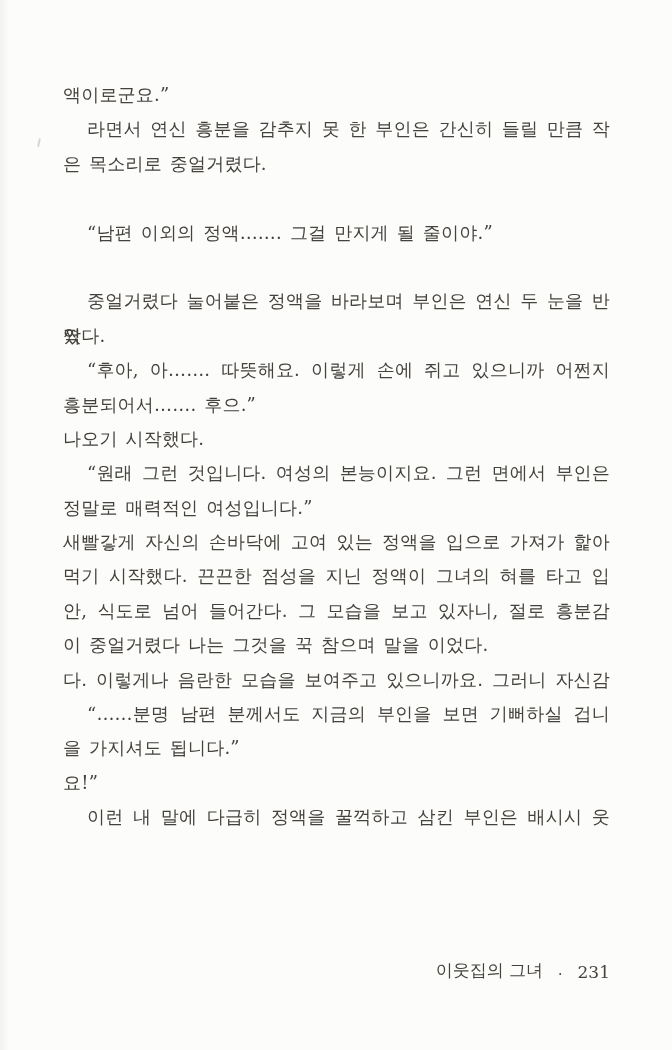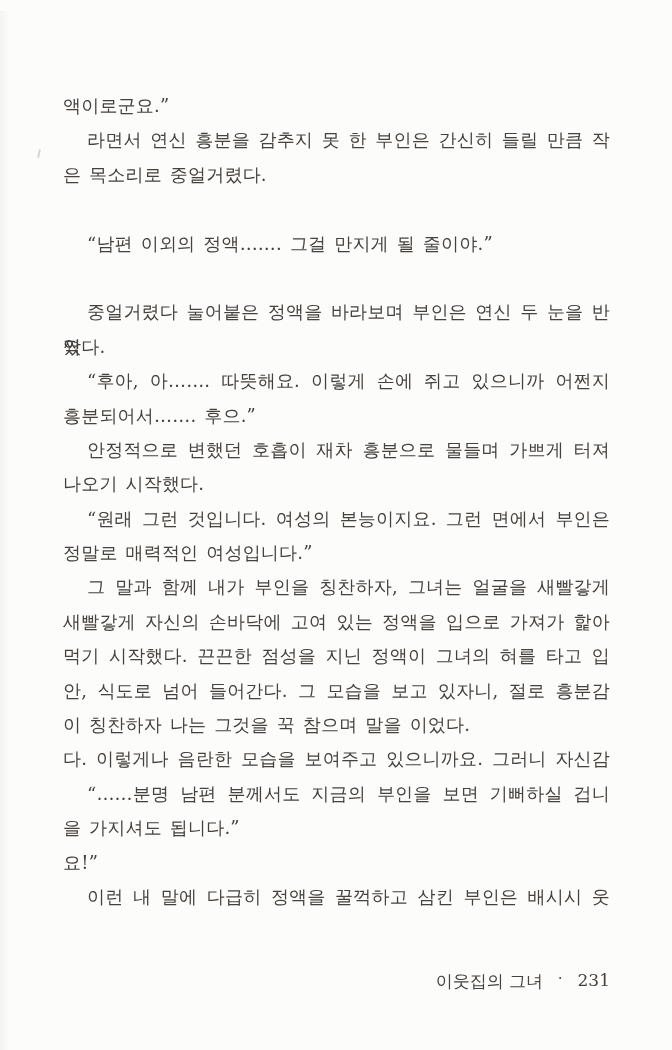--- a/index.html
+++ b/index.html
@@ -13,21 +13,20 @@
   body {
     font-family: "DejaVu Serif", "Liberation Serif", serif;
     background: #fcfcfa;
     position: relative;
   }
 
   .page {
     position: absolute;
     inset: 0;
     background: #fcfcfa;
-    margin-top: 11px;
   }
 
   
   .edge-shading {
     position: absolute;
     left: 0; top: 0; bottom: 0;
     width: 10px;
     background: linear-gradient(to right, rgba(0,0,0,0.04), rgba(0,0,0,0));
     pointer-events: none;
   }
@@ -80,21 +79,21 @@
 
   .line.blank {  }
 
   .footer {
     position: absolute;
     right: 62px;
     top: 959px;
     color: #45423e;
     font-size: 17px;
     display: flex;
-    align-items: flex-start;
+    align-items: flex-end;
   }
 
   .footer .sep {
     margin: 0 15px;
     font-size: 14px;
   }
 </style>
 </head>
 <body>
 
@@ -108,29 +107,27 @@
       <div class="line">액이로군요.”</div>
       <div class="line indent justify">라면서 연신 흥분을 감추지 못 한 부인은 간신히 들릴 만큼 작</div>
       <div class="line">은 목소리로 중얼거렸다.</div>
       <div class="line blank"></div>
       <div class="line indent">“남편 이외의 정액……. 그걸 만지게 될 줄이야.”</div>
       <div class="line blank"></div>
       <div class="line indent justify">중얼거렸다 눌어붙은 정액을 바라보며 부인은 연신 두 눈을 반짝</div>
       <div class="line">였다.</div>
       <div class="line indent justify">“후아, 아……. 따뜻해요. 이렇게 손에 쥐고 있으니까 어쩐지</div>
       <div class="line">흥분되어서……. 후으.”</div>
-      <div class="line indent justify">안정적으로 변했던 호흡이 재차 흥분으로 물들며 가쁘게 터져</div>
       <div class="line">나오기 시작했다.</div>
       <div class="line indent justify">“원래 그런 것입니다. 여성의 본능이지요. 그런 면에서 부인은</div>
       <div class="line">정말로 매력적인 여성입니다.”</div>
-      <div class="line indent justify">그 말과 함께 내가 부인을 칭찬하자, 그녀는 얼굴을 새빨갛게</div>
       <div class="line justify">새빨갛게 자신의 손바닥에 고여 있는 정액을 입으로 가져가 핥아</div>
       <div class="line justify">먹기 시작했다. 끈끈한 점성을 지닌 정액이 그녀의 혀를 타고 입</div>
       <div class="line justify">안, 식도로 넘어 들어간다. 그 모습을 보고 있자니, 절로 흥분감</div>
-      <div class="line">이 칭찬하자 나는 그것을 꾹 참으며 말을 이었다.</div>
+      <div class="line">이 중얼거렸다 나는 그것을 꾹 참으며 말을 이었다.</div>
       <div class="line justify">다. 이렇게나 음란한 모습을 보여주고 있으니까요. 그러니 자신감</div>
       <div class="line indent justify">“……분명 남편 분께서도 지금의 부인을 보면 기뻐하실 겁니</div>
       <div class="line">을 가지셔도 됩니다.”</div>
       <div class="line">요!”</div>
       <div class="line indent justify">이런 내 말에 다급히 정액을 꿀꺽하고 삼킨 부인은 배시시 웃</div>
     </div>
 
   <div class="footer">
     <span>이웃집의 그녀</span>
     <span class="sep">·</span>

